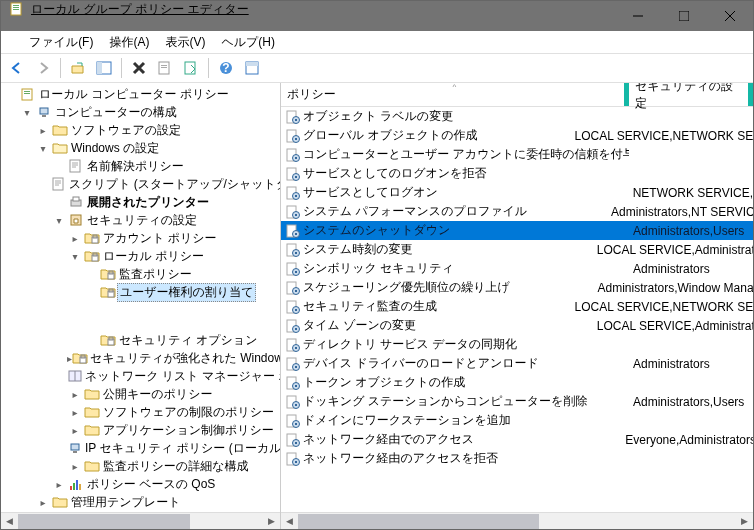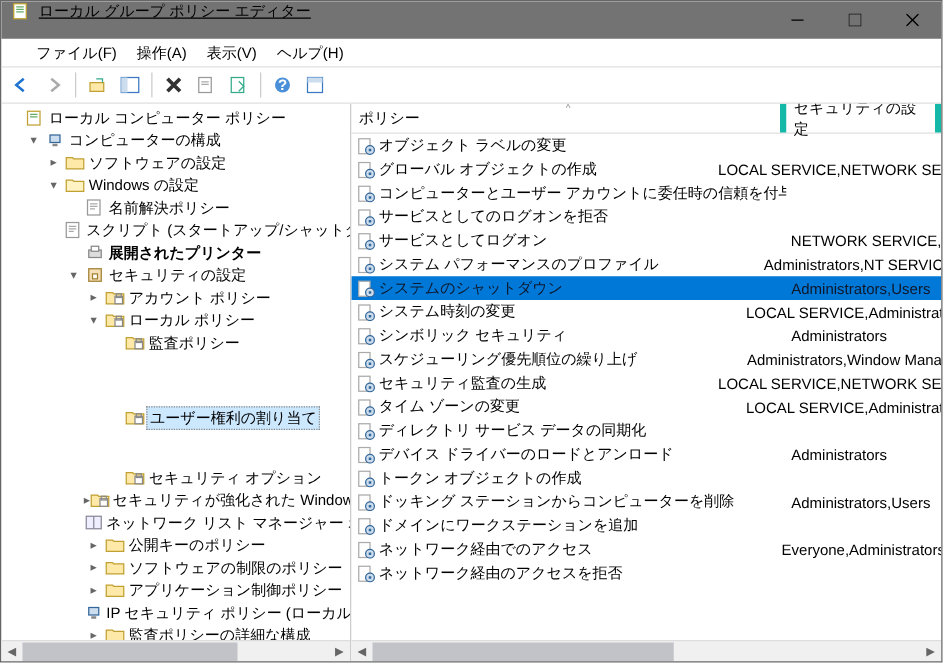--- a/index.html
+++ b/index.html
@@ -245,21 +245,21 @@
           <span class="exp"></span>
           <span class="ic">
             <svg width="16" height="14" viewBox="0 0 16 14">
               <path d="M1 3 L1 12 L15 12 L15 4 L7 4 L6 3 Z" fill="#ffe9a8" stroke="#c0a030"></path>
               <rect x="8" y="6" width="6" height="6" fill="#fff" stroke="#888"></rect>
               <rect x="9" y="4" width="4" height="3" fill="none" stroke="#888"></rect>
             </svg>
           </span>
           <span class="lbl">監査ポリシー</span>
         </div>
-        <div class="tn sel" style="padding-left: 80px; margin-top: 42px;">
+        <div class="tn sel" style="padding-left: 80px;">
           <span class="exp"></span>
           <span class="ic">
             <svg width="16" height="14" viewBox="0 0 16 14">
               <path d="M1 3 L1 12 L15 12 L15 4 L7 4 L6 3 Z" fill="#ffe9a8" stroke="#c0a030"></path>
               <rect x="8" y="6" width="6" height="6" fill="#fff" stroke="#888"></rect>
               <rect x="9" y="4" width="4" height="3" fill="none" stroke="#888"></rect>
             </svg>
           </span>
           <span class="lbl">ユーザー権利の割り当て</span>
         </div>

